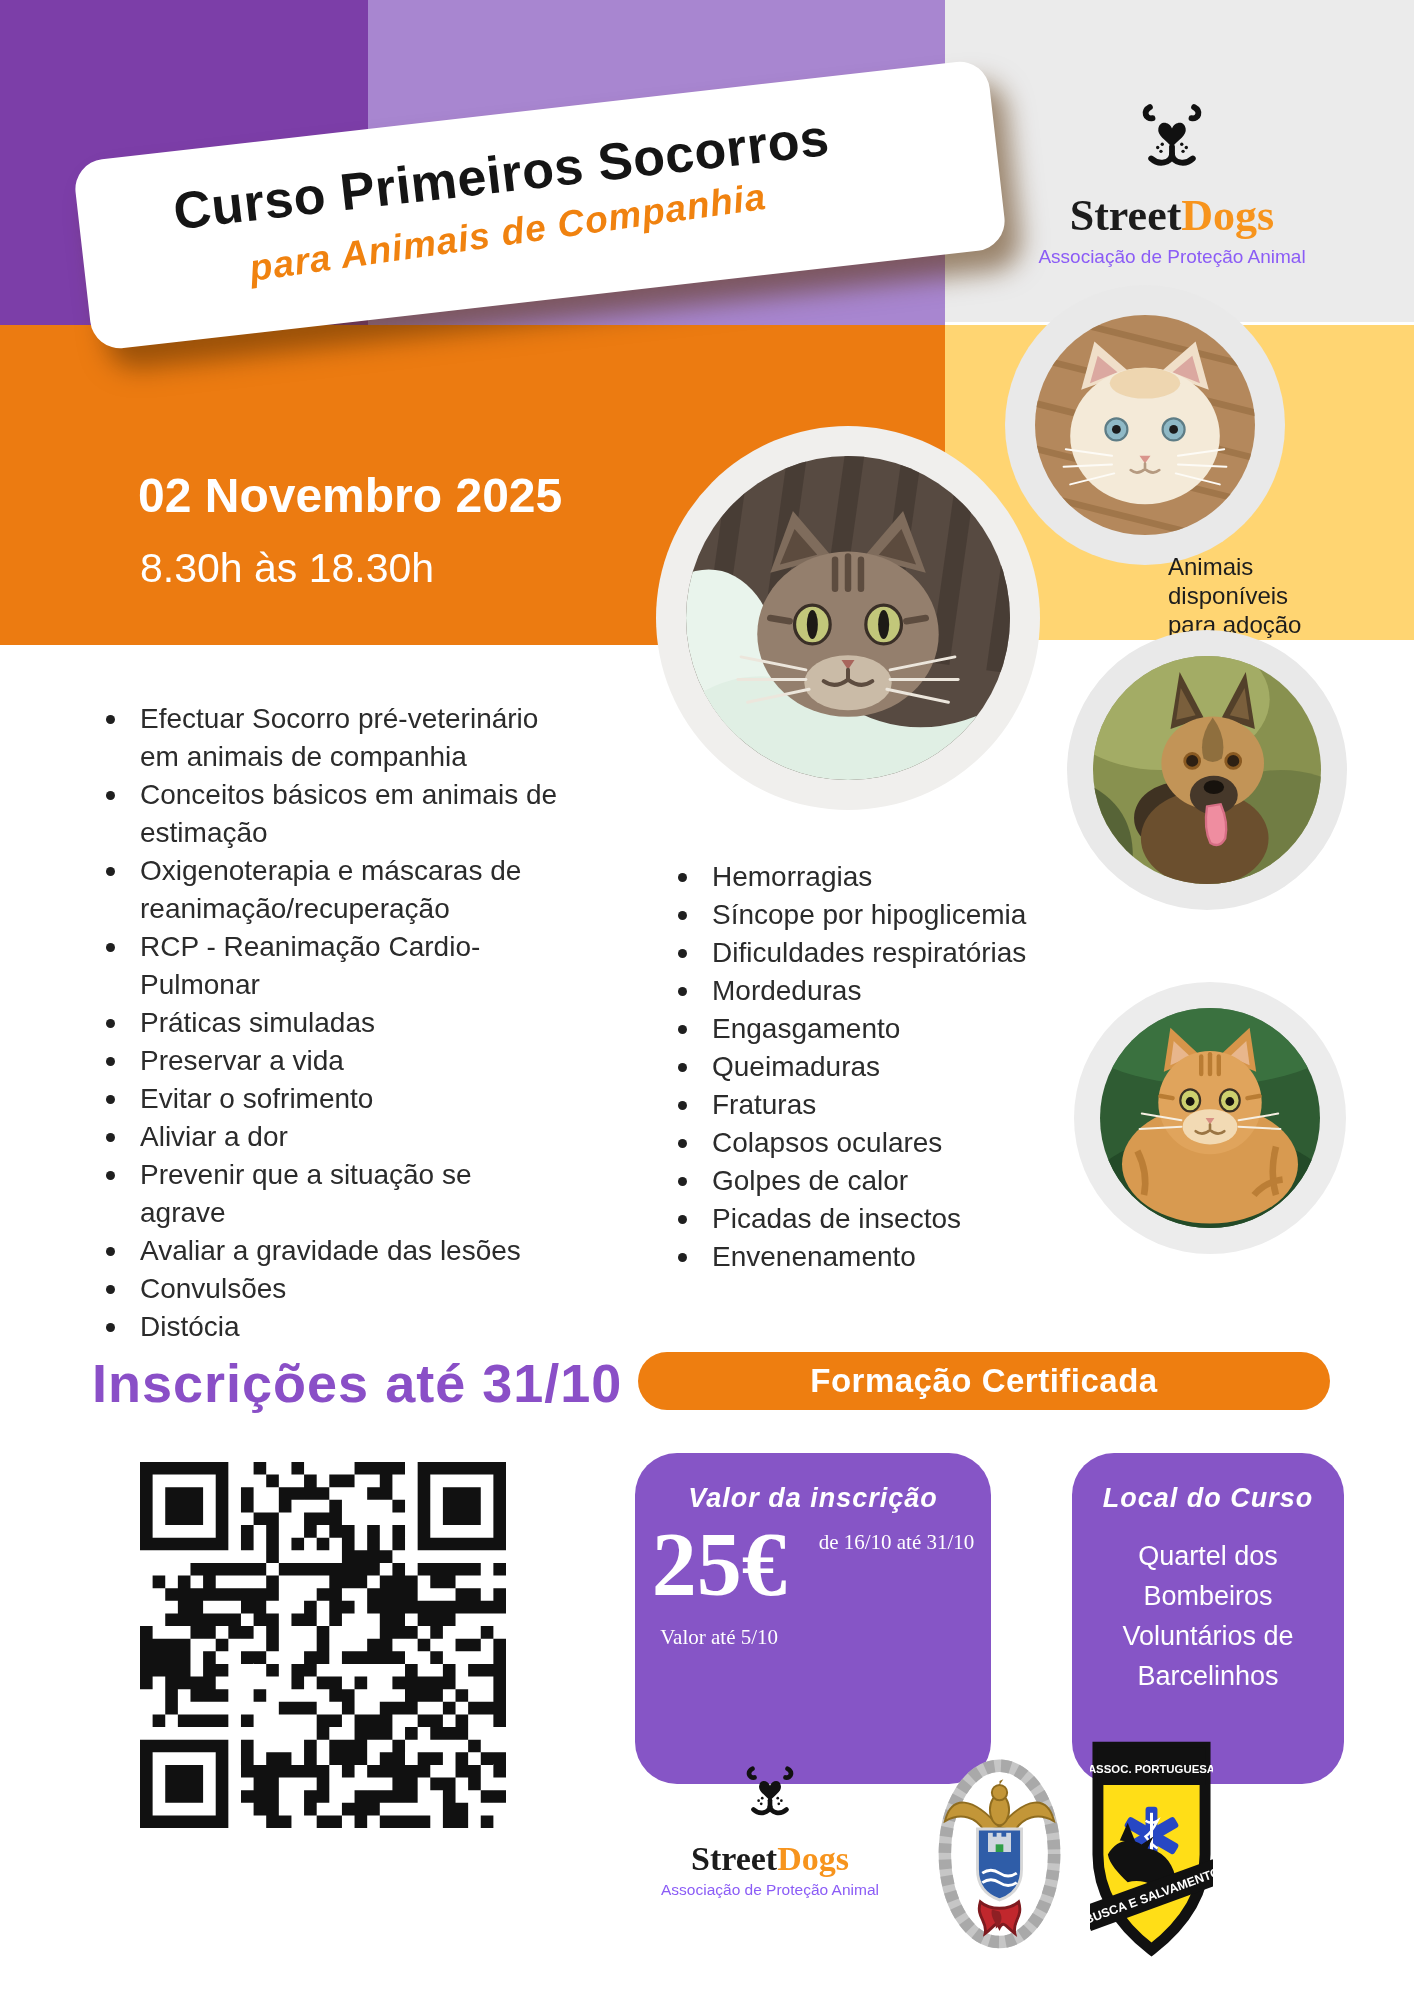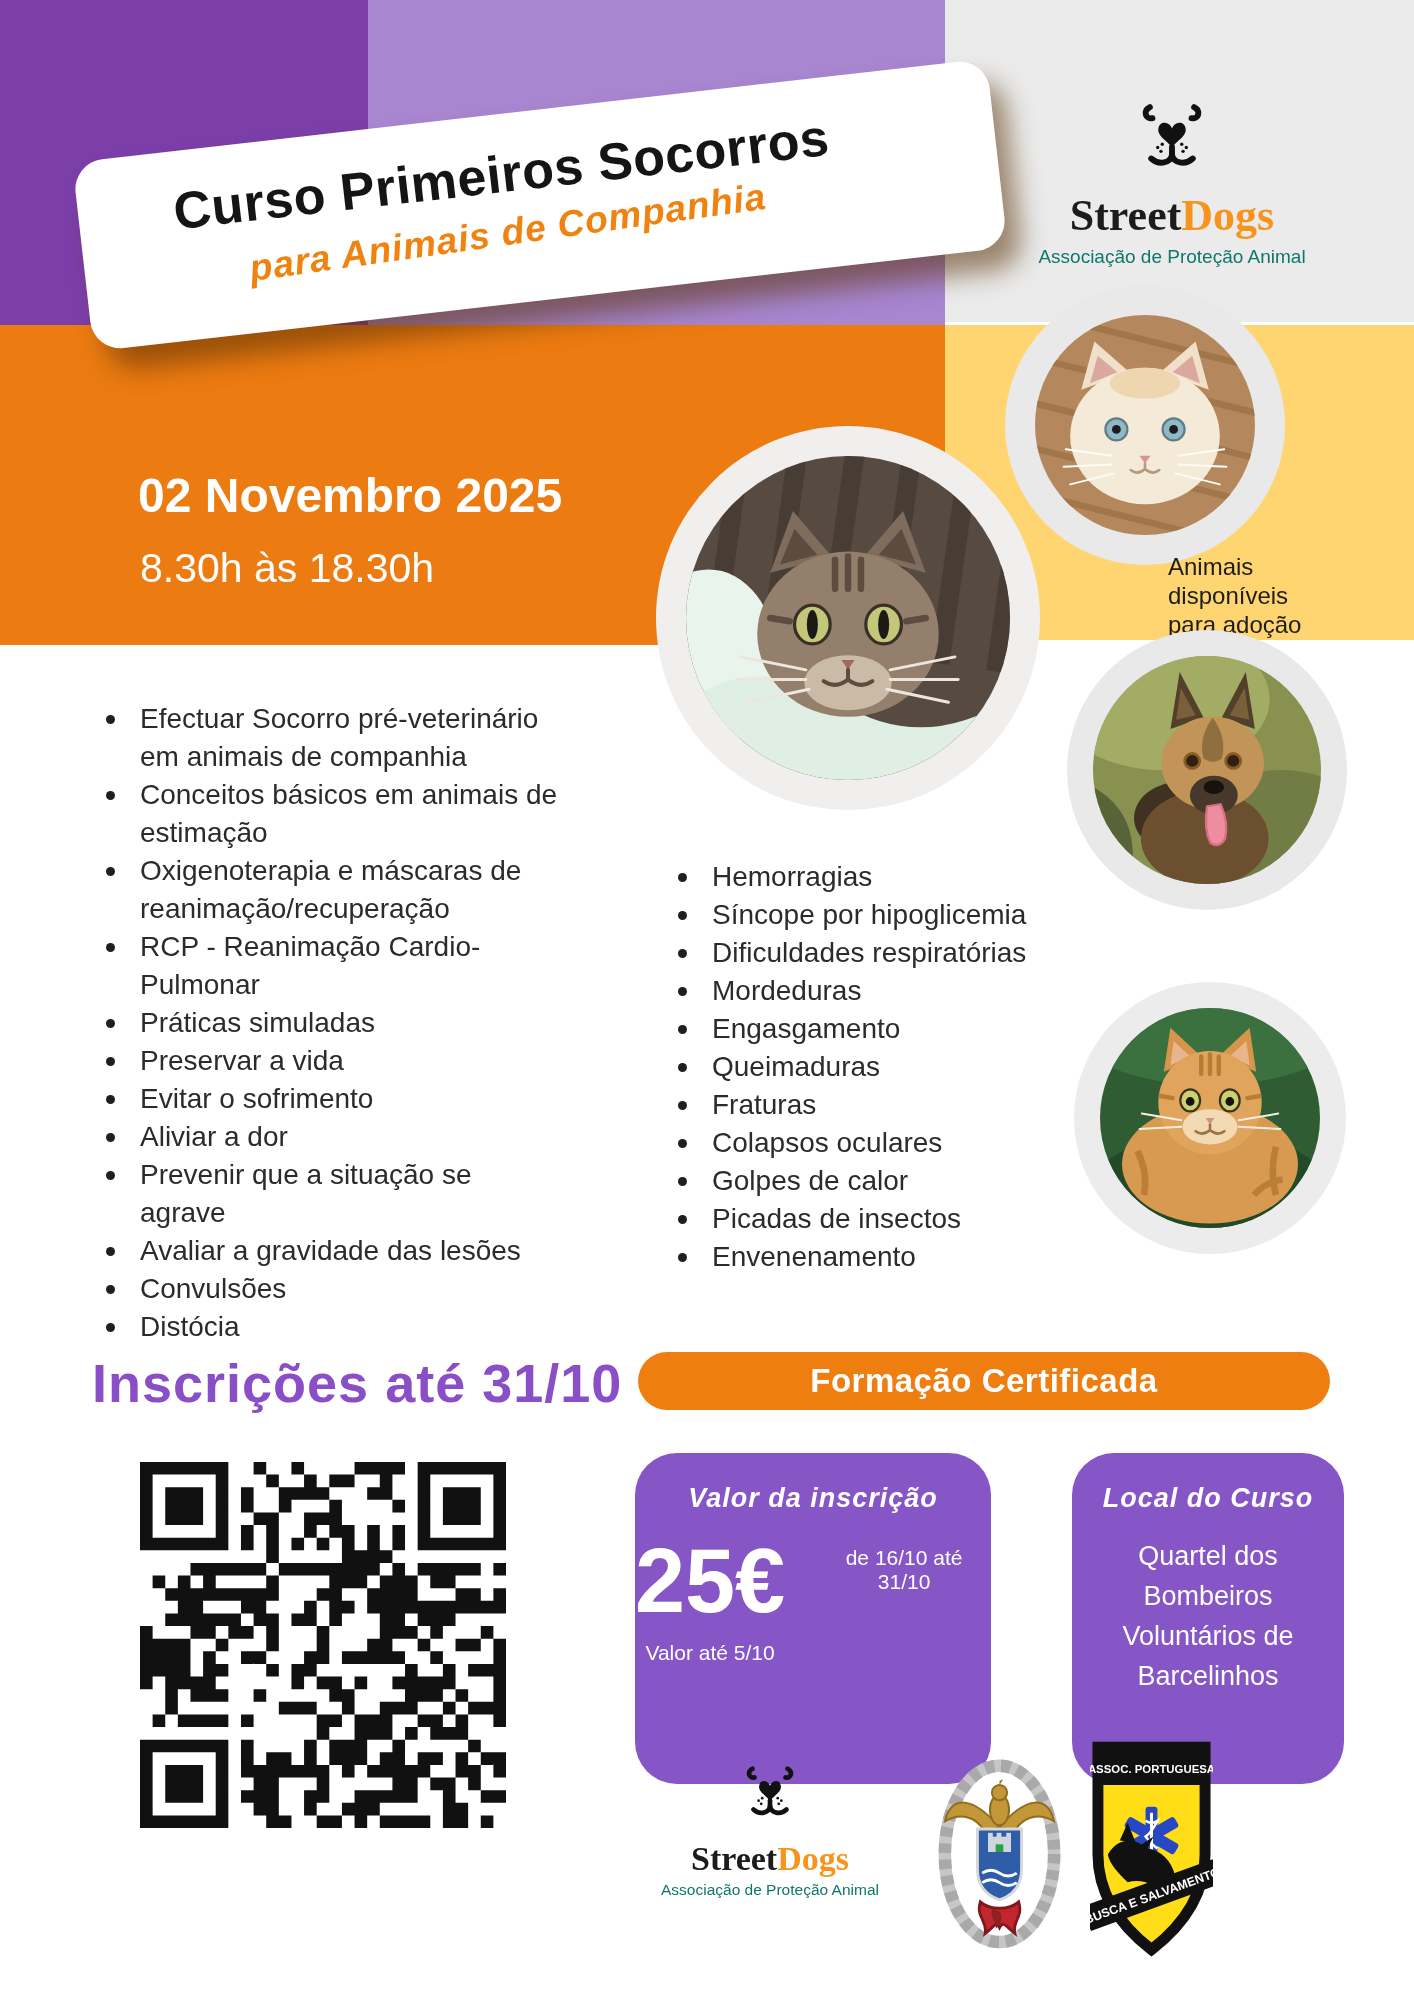--- a/index.html
+++ b/index.html
@@ -25,21 +25,21 @@
   }
   .banner-text{position:absolute;left:55px;top:30px;width:740px;text-align:center;}
   .banner-title{font-size:52px;font-weight:800;color:#151515;letter-spacing:0.5px;white-space:nowrap;}
   .banner-sub{margin-top:8px;font-size:37px;font-weight:700;font-style:italic;color:#F0820F;transform:rotate(-1.5deg);letter-spacing:1px;}
 
   
   .org-logo-top{left:1020px;top:88px;width:304px;text-align:center;}
   .org-logo-top svg{width:78px;height:102px;}
   .logo-name{font-family:"Liberation Serif","DejaVu Serif",serif;font-weight:700;font-size:44px;color:#1c1c1c;line-height:1;}
   .logo-name .suffix{color:#F7941D;}
-  .logo-tagline{margin-top:8px;font-size:19px;color:#0f766e;}
+  .logo-tagline{margin-top:8px;font-size:19px;color:#8b5cf6;}
 
   
   .event-date{left:138px;top:468px;font-size:48px;font-weight:700;color:#ffffff;}
   .event-time{left:140px;top:545px;font-size:41px;font-weight:400;color:#ffffff;}
 
   
   .circle{border-radius:50%;display:flex;align-items:center;justify-content:center;}
   .circle .photo{border-radius:50%;overflow:hidden;line-height:0;}
   .photo svg{width:100%;height:100%;display:block;}
   .c-tabby{left:656px;top:426px;width:384px;height:384px;background:#F0EFED;}
@@ -73,21 +73,21 @@
     left:638px;top:1352px;width:692px;height:58px;border-radius:39px;background:#EE7E10;
     display:flex;align-items:center;justify-content:center;
   }
   .pill span{color:#ffffff;font-size:33px;font-weight:800;letter-spacing:0.5px;}
 
   
   .card{background:#8655C6;border-radius:42px;color:#ffffff;text-align:center;}
   .card-price{left:635px;top:1453px;width:356px;height:331px;}
   .card-place{left:1072px;top:1453px;width:272px;height:331px;}
   .card-title{margin-top:30px;font-size:27px;font-weight:700;font-style:italic;letter-spacing:1px;}
-  .price-row{display:flex;justify-content:center;gap:32px;margin-top:20px;}
+  .price-row{display:flex;justify-content:center;gap:32px;margin-top:4px;font-family:Liberation Serif, serif;}
   .price-big{font-size:90px;font-weight:800;line-height:1.05;}
   .price-note{margin-top:12px;font-size:21px;}
   .place-lines{margin-top:22px;font-size:27px;line-height:40px;}
 
   
   .org-logo-bottom{left:640px;top:1750px;width:260px;text-align:center;}
   .org-logo-bottom svg{width:62px;height:88px;}
   .org-logo-bottom .logo-name{font-size:34px;}
   .org-logo-bottom .logo-tagline{margin-top:5px;font-size:15.5px;}
   .crest{left:932px;top:1737px;width:135px;height:230px;line-height:0;}

